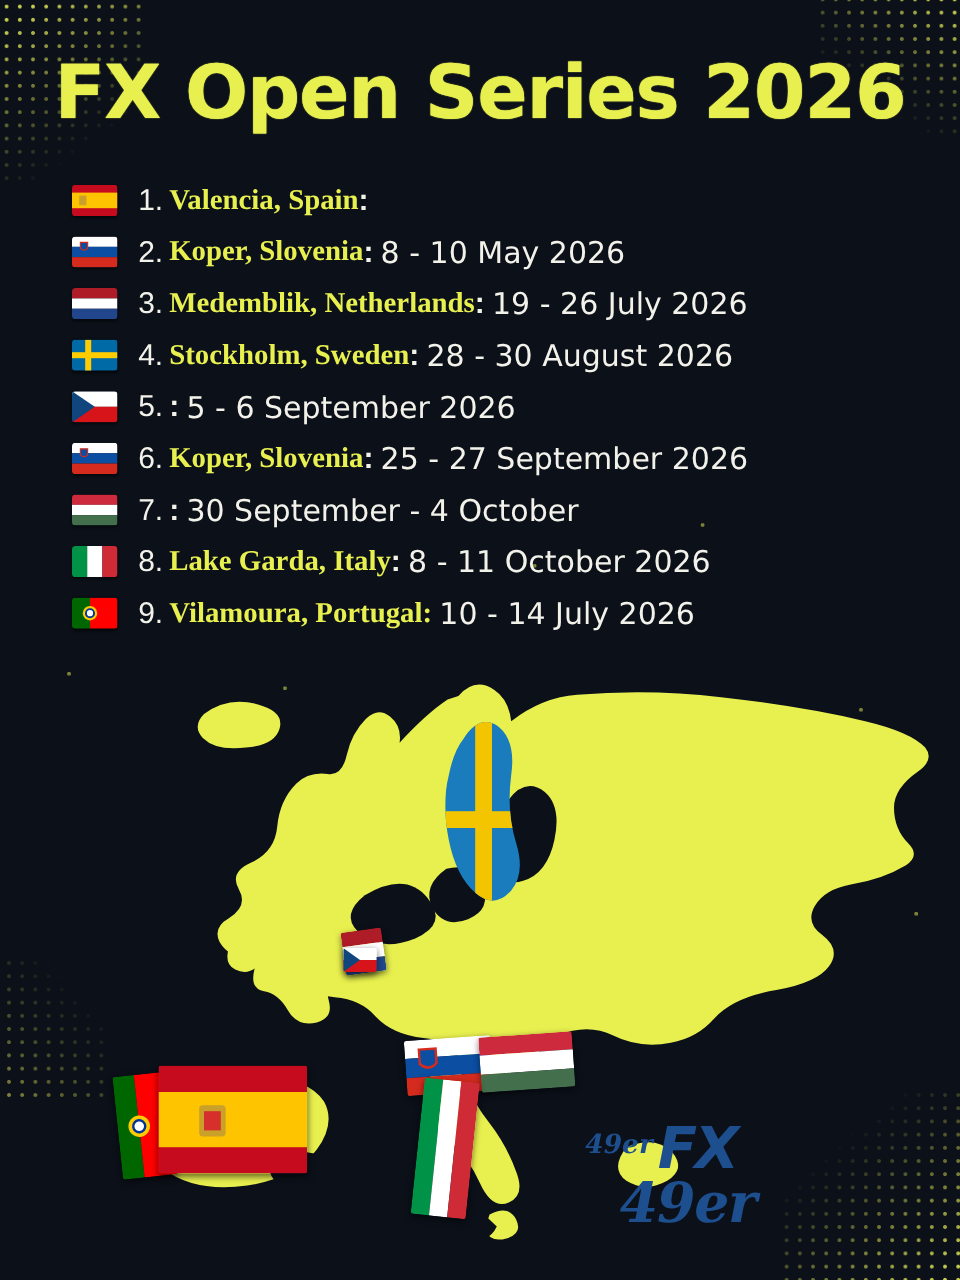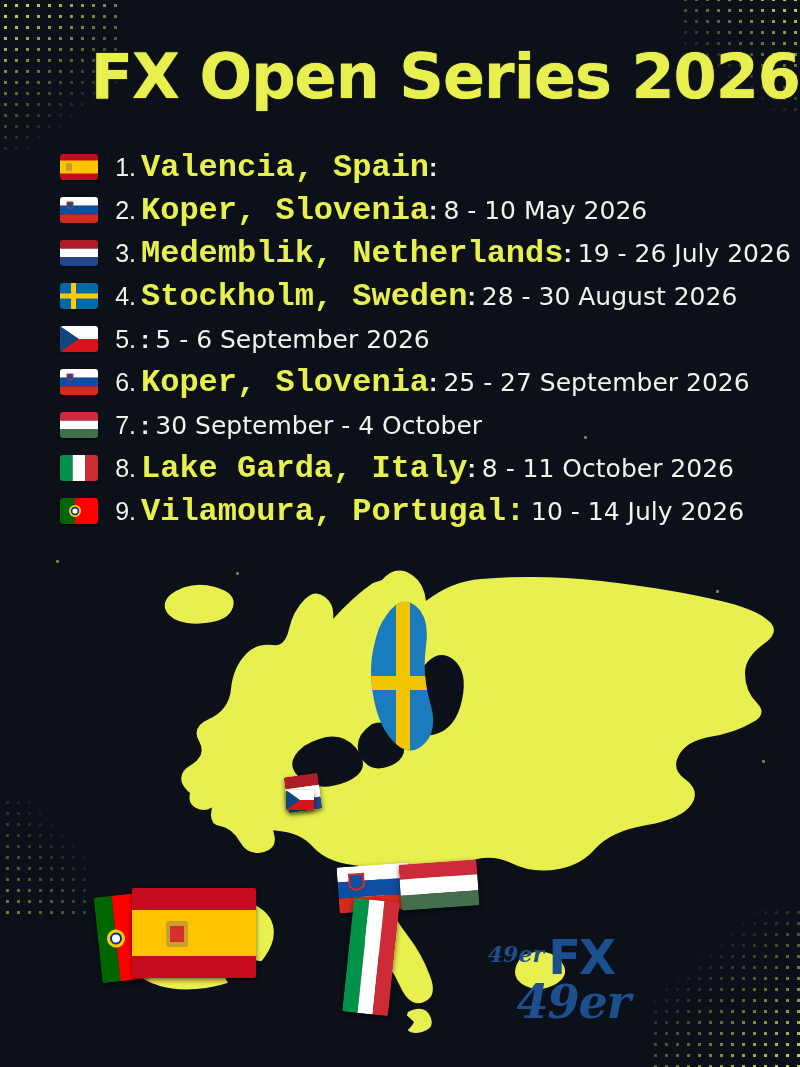--- a/index.html
+++ b/index.html
@@ -59,21 +59,21 @@
     opacity: .55;
     border-radius: 1px;
   }
 
   
   .title {
     position: absolute;
     top: 46px;
     left: 0;
     width: 800px;
-    text-align: right;
+    text-align: center;
     color: #e8f04f;
     font-size: 62px;
     line-height: 62px;
     font-weight: bold;
     letter-spacing: -1px;
     font-family: "DejaVu Sans", sans-serif;
     text-shadow: 0 0 1px #e8f04f;
   }
 
   
@@ -104,23 +104,23 @@
   .num {
     color: #f2f2ea;
     font-size: 25px;
     font-weight: 500;
     margin-right: 5px;
     min-width: 30px;
     text-align: right;
   }
   .place {
     color: #e8f04f;
-    font-size: 32px;
-    font-weight: bold;
-    font-family: Liberation Mono, monospace;
+    font-size: 24px;
+    font-weight: bold;
+    font-family: Liberation Serif, serif;
   }
   .sep {
     color: #f2f2ea;
     font-size: 25px;
     font-weight: bold;
   }
   .dates {
     color: #f2f2ea;
     font-size: 25px;
     margin-left: 6px;
@@ -153,20 +153,21 @@
     width: 190px;
     height: 110px;
     color: #1c4e8a;
   }
   .logo .fx {
     position: absolute;
     right: 18px;
     top: 2px;
     font-size: 48px;
     font-weight: bold;
+    font-style: italic;
     font-family: "DejaVu Sans", sans-serif;
     color: #1d4f8f;
     letter-spacing: -2px;
   }
   .logo .small49 {
     position: absolute;
     right: 88px;
     top: 14px;
     font-size: 22px;
     font-weight: bold;

